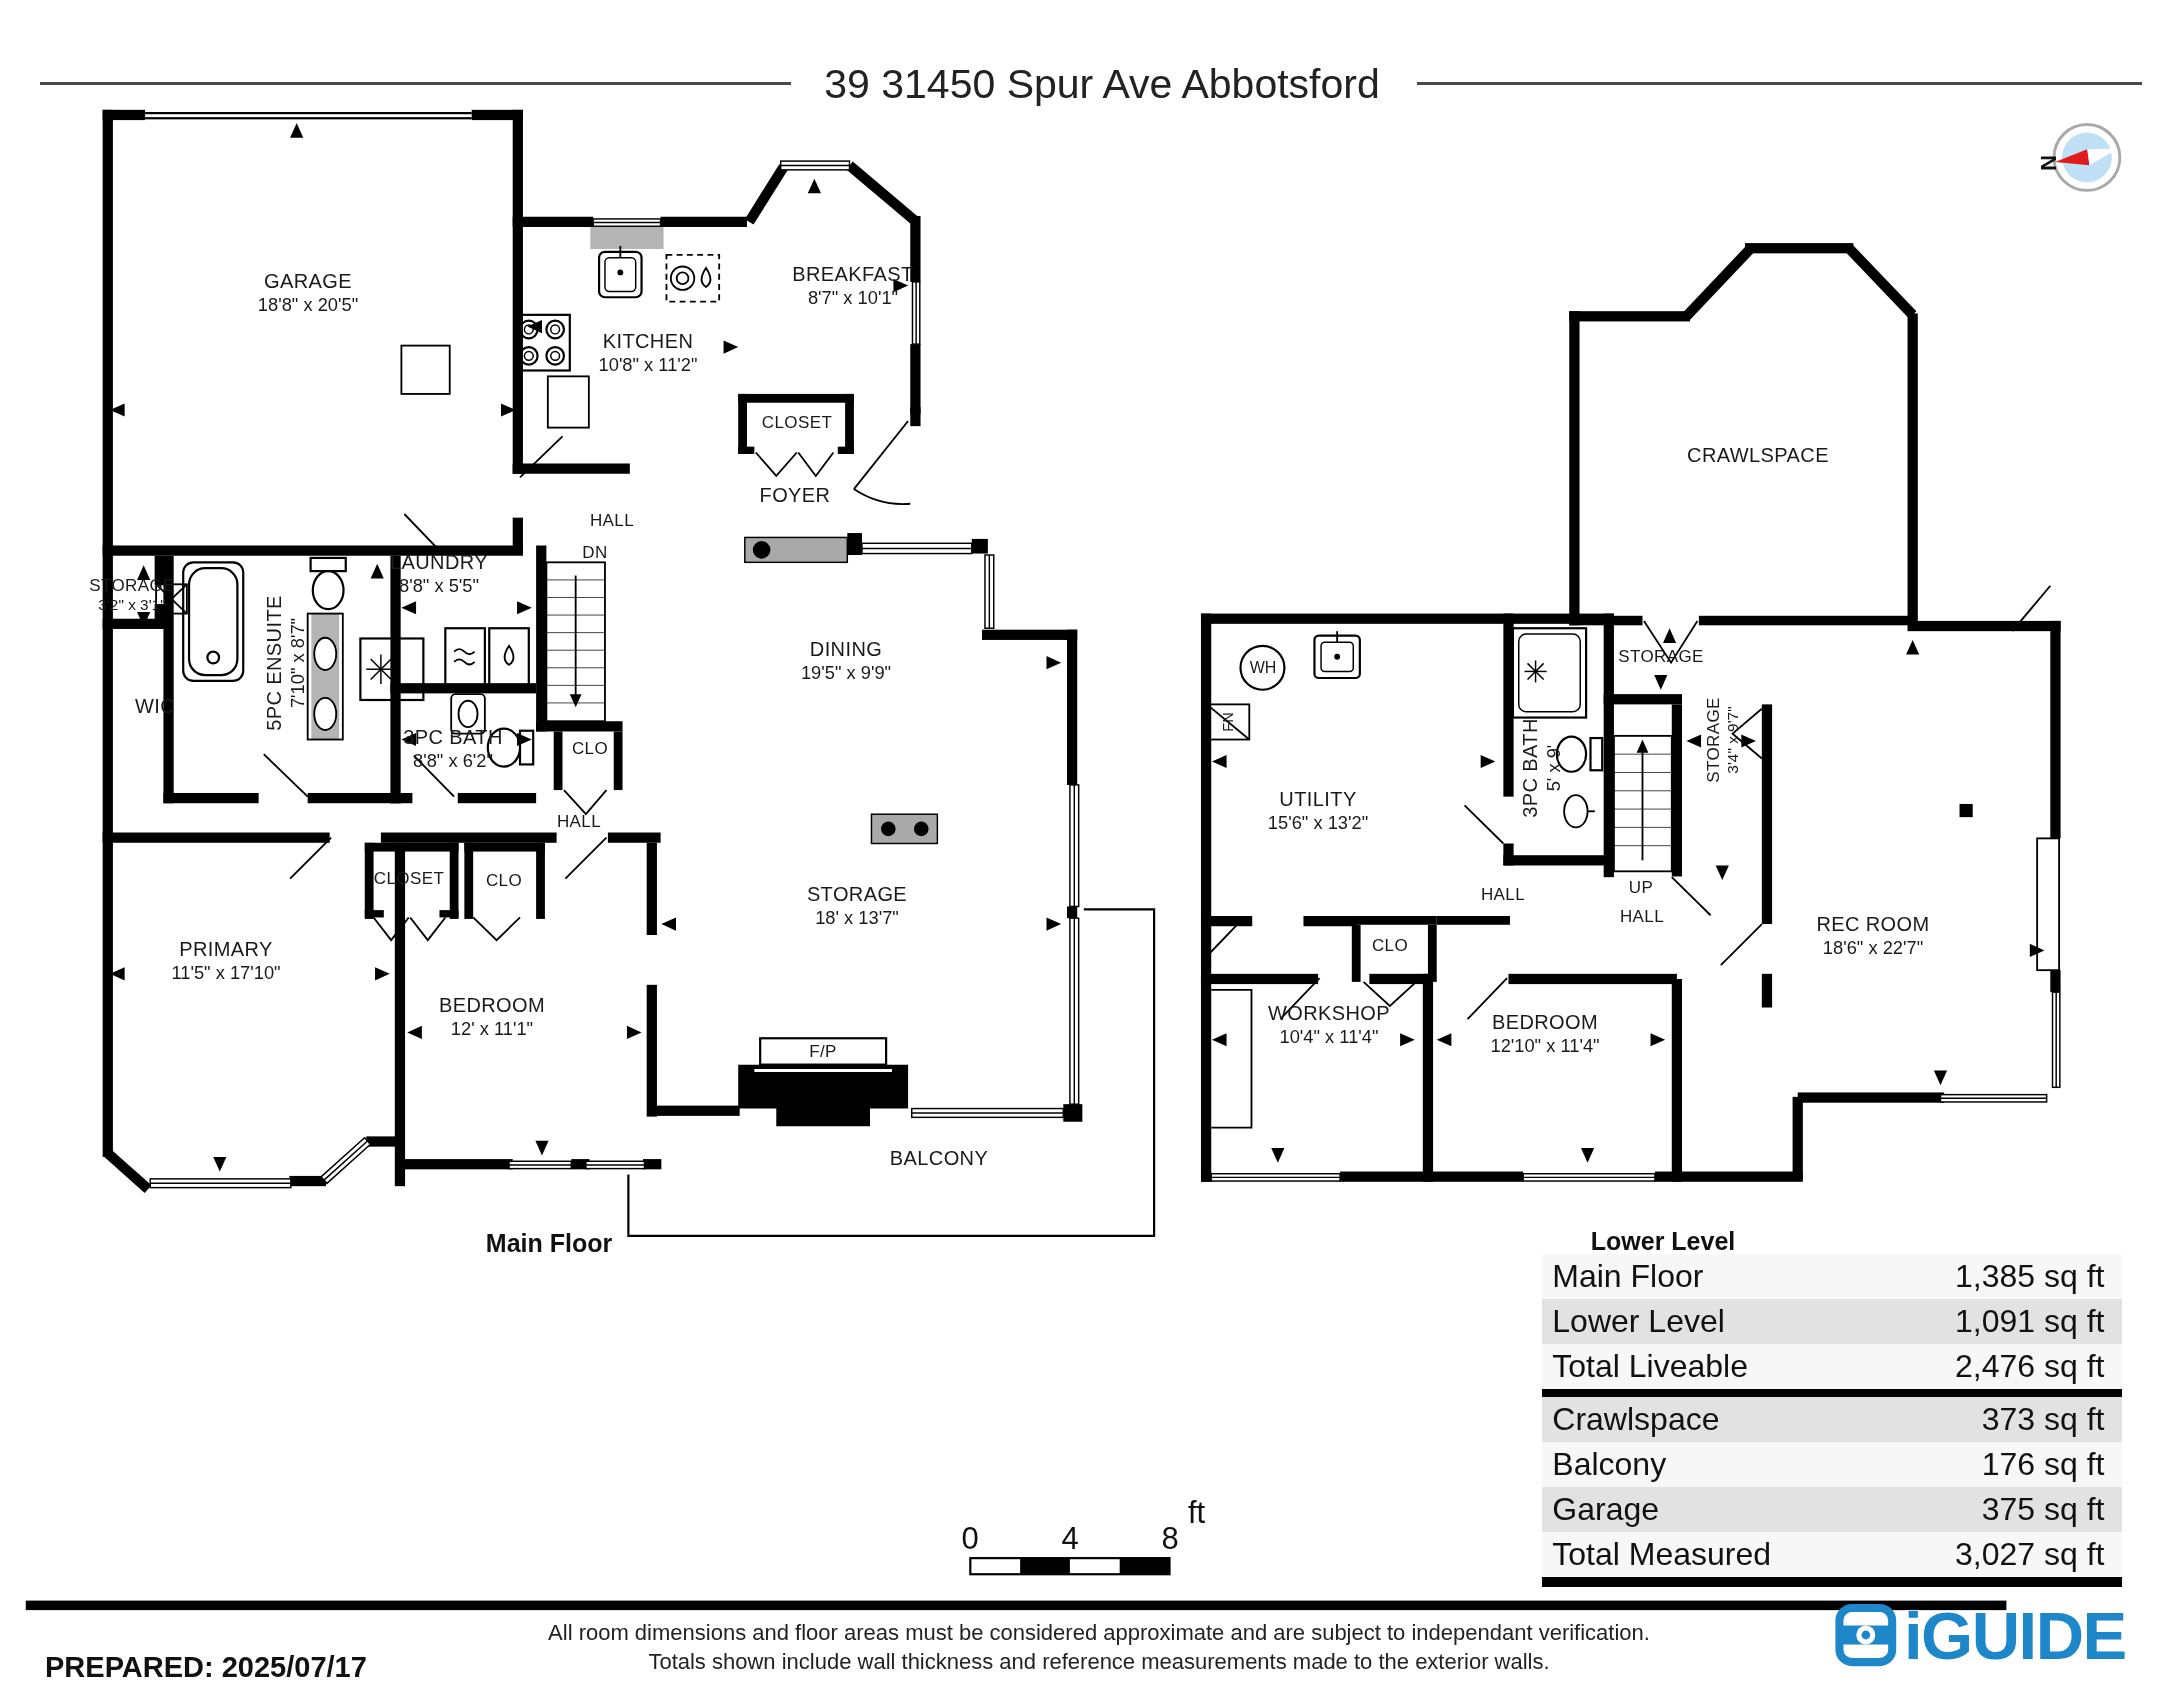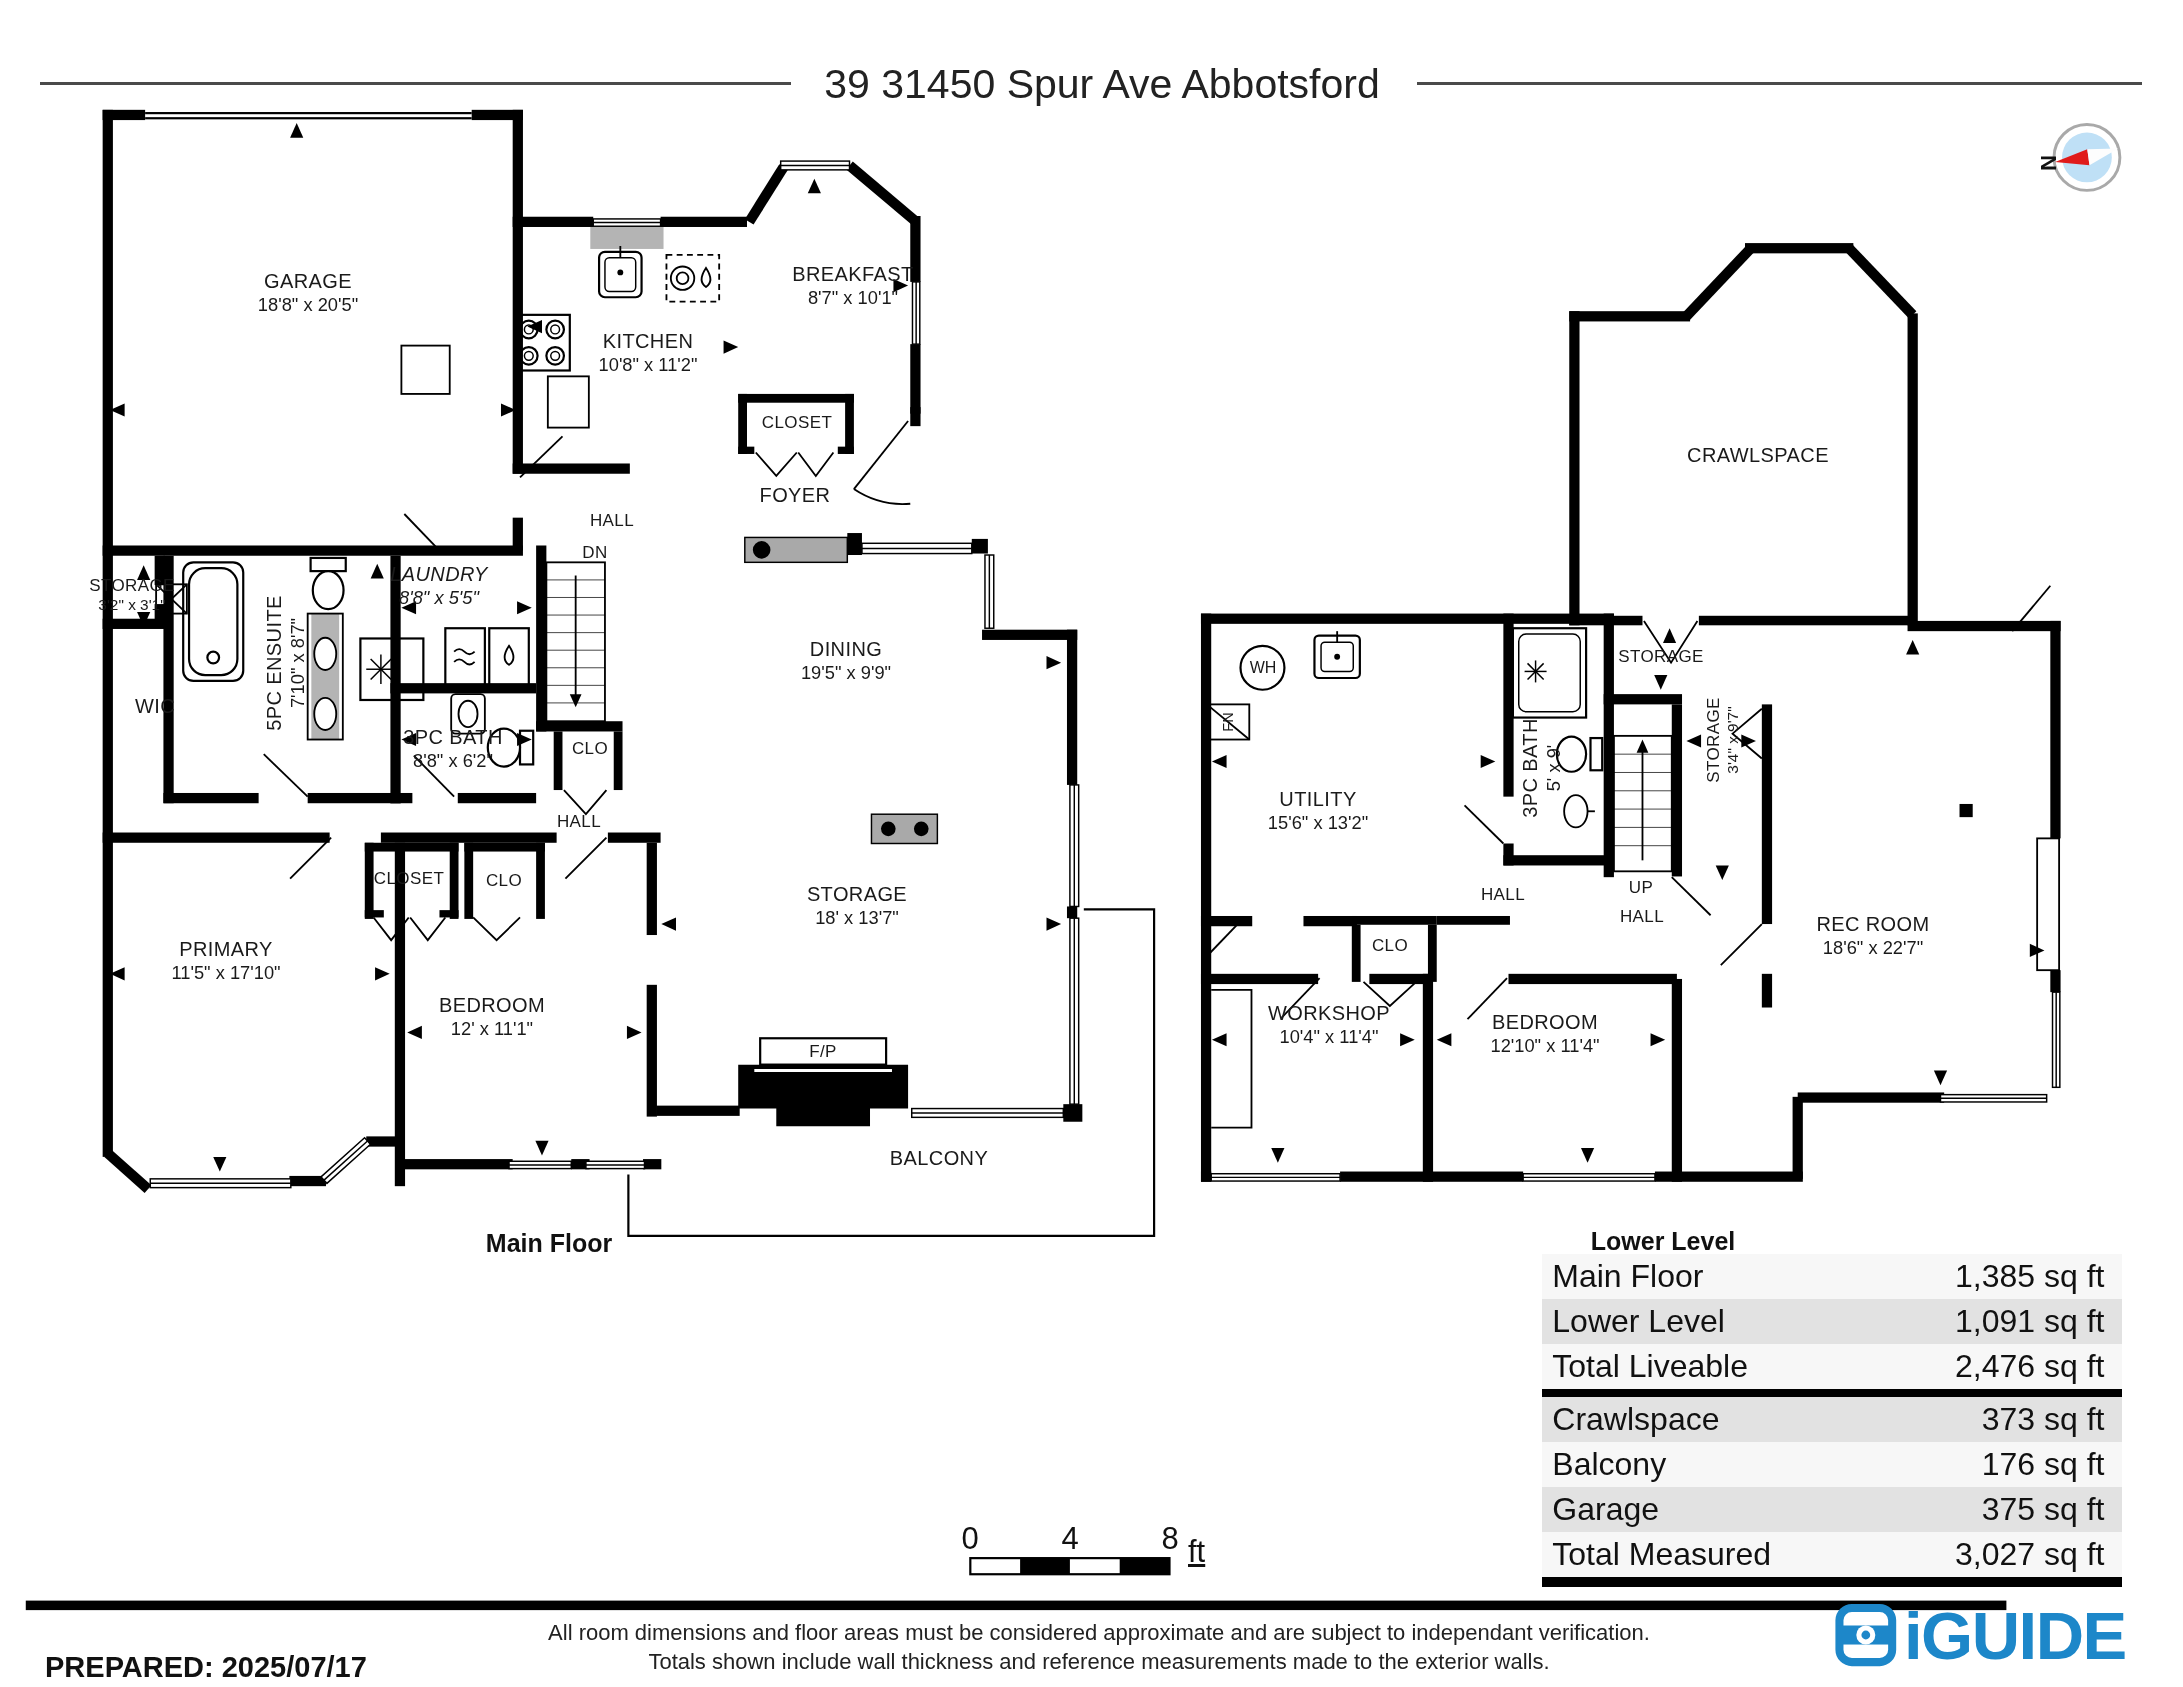--- a/index.html
+++ b/index.html
@@ -530,21 +530,21 @@
     <div class="nm">DN</div>
     </div>
   <div class="lbl sm" style="left:132px;top:595px;">
     <div class="nm">STORAGE</div>
       <div class="dm" style="font-size:15.4px">3'2" x 3'1"</div>
     </div>
   <div class="lbl vert" style="left:286px;top:663px;">
     <div class="nm">5PC ENSUITE</div>
       <div class="dm">7'10" x 8'7"</div>
     </div>
-  <div class="lbl" style="left:439px;top:586px;font-style:italic;">
+  <div class="lbl" style="left:439px;top:574px;">
     <div class="nm">LAUNDRY</div>
       <div class="dm">8'8" x 5'5"</div>
     </div>
   <div class="lbl" style="left:453px;top:749px;">
     <div class="nm">3PC BATH</div>
       <div class="dm">8'8" x 6'2"</div>
     </div>
   <div class="lbl" style="left:155px;top:707px;">
     <div class="nm">WIC</div>
     </div>
@@ -662,21 +662,21 @@
     <div class="trow">
         <span>Total Measured</span>
         <span>3,027 sq ft</span>
       </div>
     <div class="tbottom"></div>
   </div>
 
   <div class="scale-num" style="left:970px;top:1539px;">0</div>
   <div class="scale-num" style="left:1070px;top:1539px;">4</div>
   <div class="scale-num" style="left:1170px;top:1539px;">8</div>
-  <div class="scale-unit" style="left:1188px;top:1552px;text-decoration:underline;">ft</div>
+  <div class="scale-unit" style="left:1188px;top:1513px;">ft</div>
 
   <div class="prepared">PREPARED: 2025/07/17</div>
   <div class="disc" style="top:1620px;">All room dimensions and floor areas must be considered approximate and are subject to independant verification.</div>
   <div class="disc" style="top:1649px;">Totals shown include wall thickness and reference measurements made to the exterior walls.</div>
   <div class="logo-text">iGUIDE</div>
 
 </div>
 
 
 </body></html>

